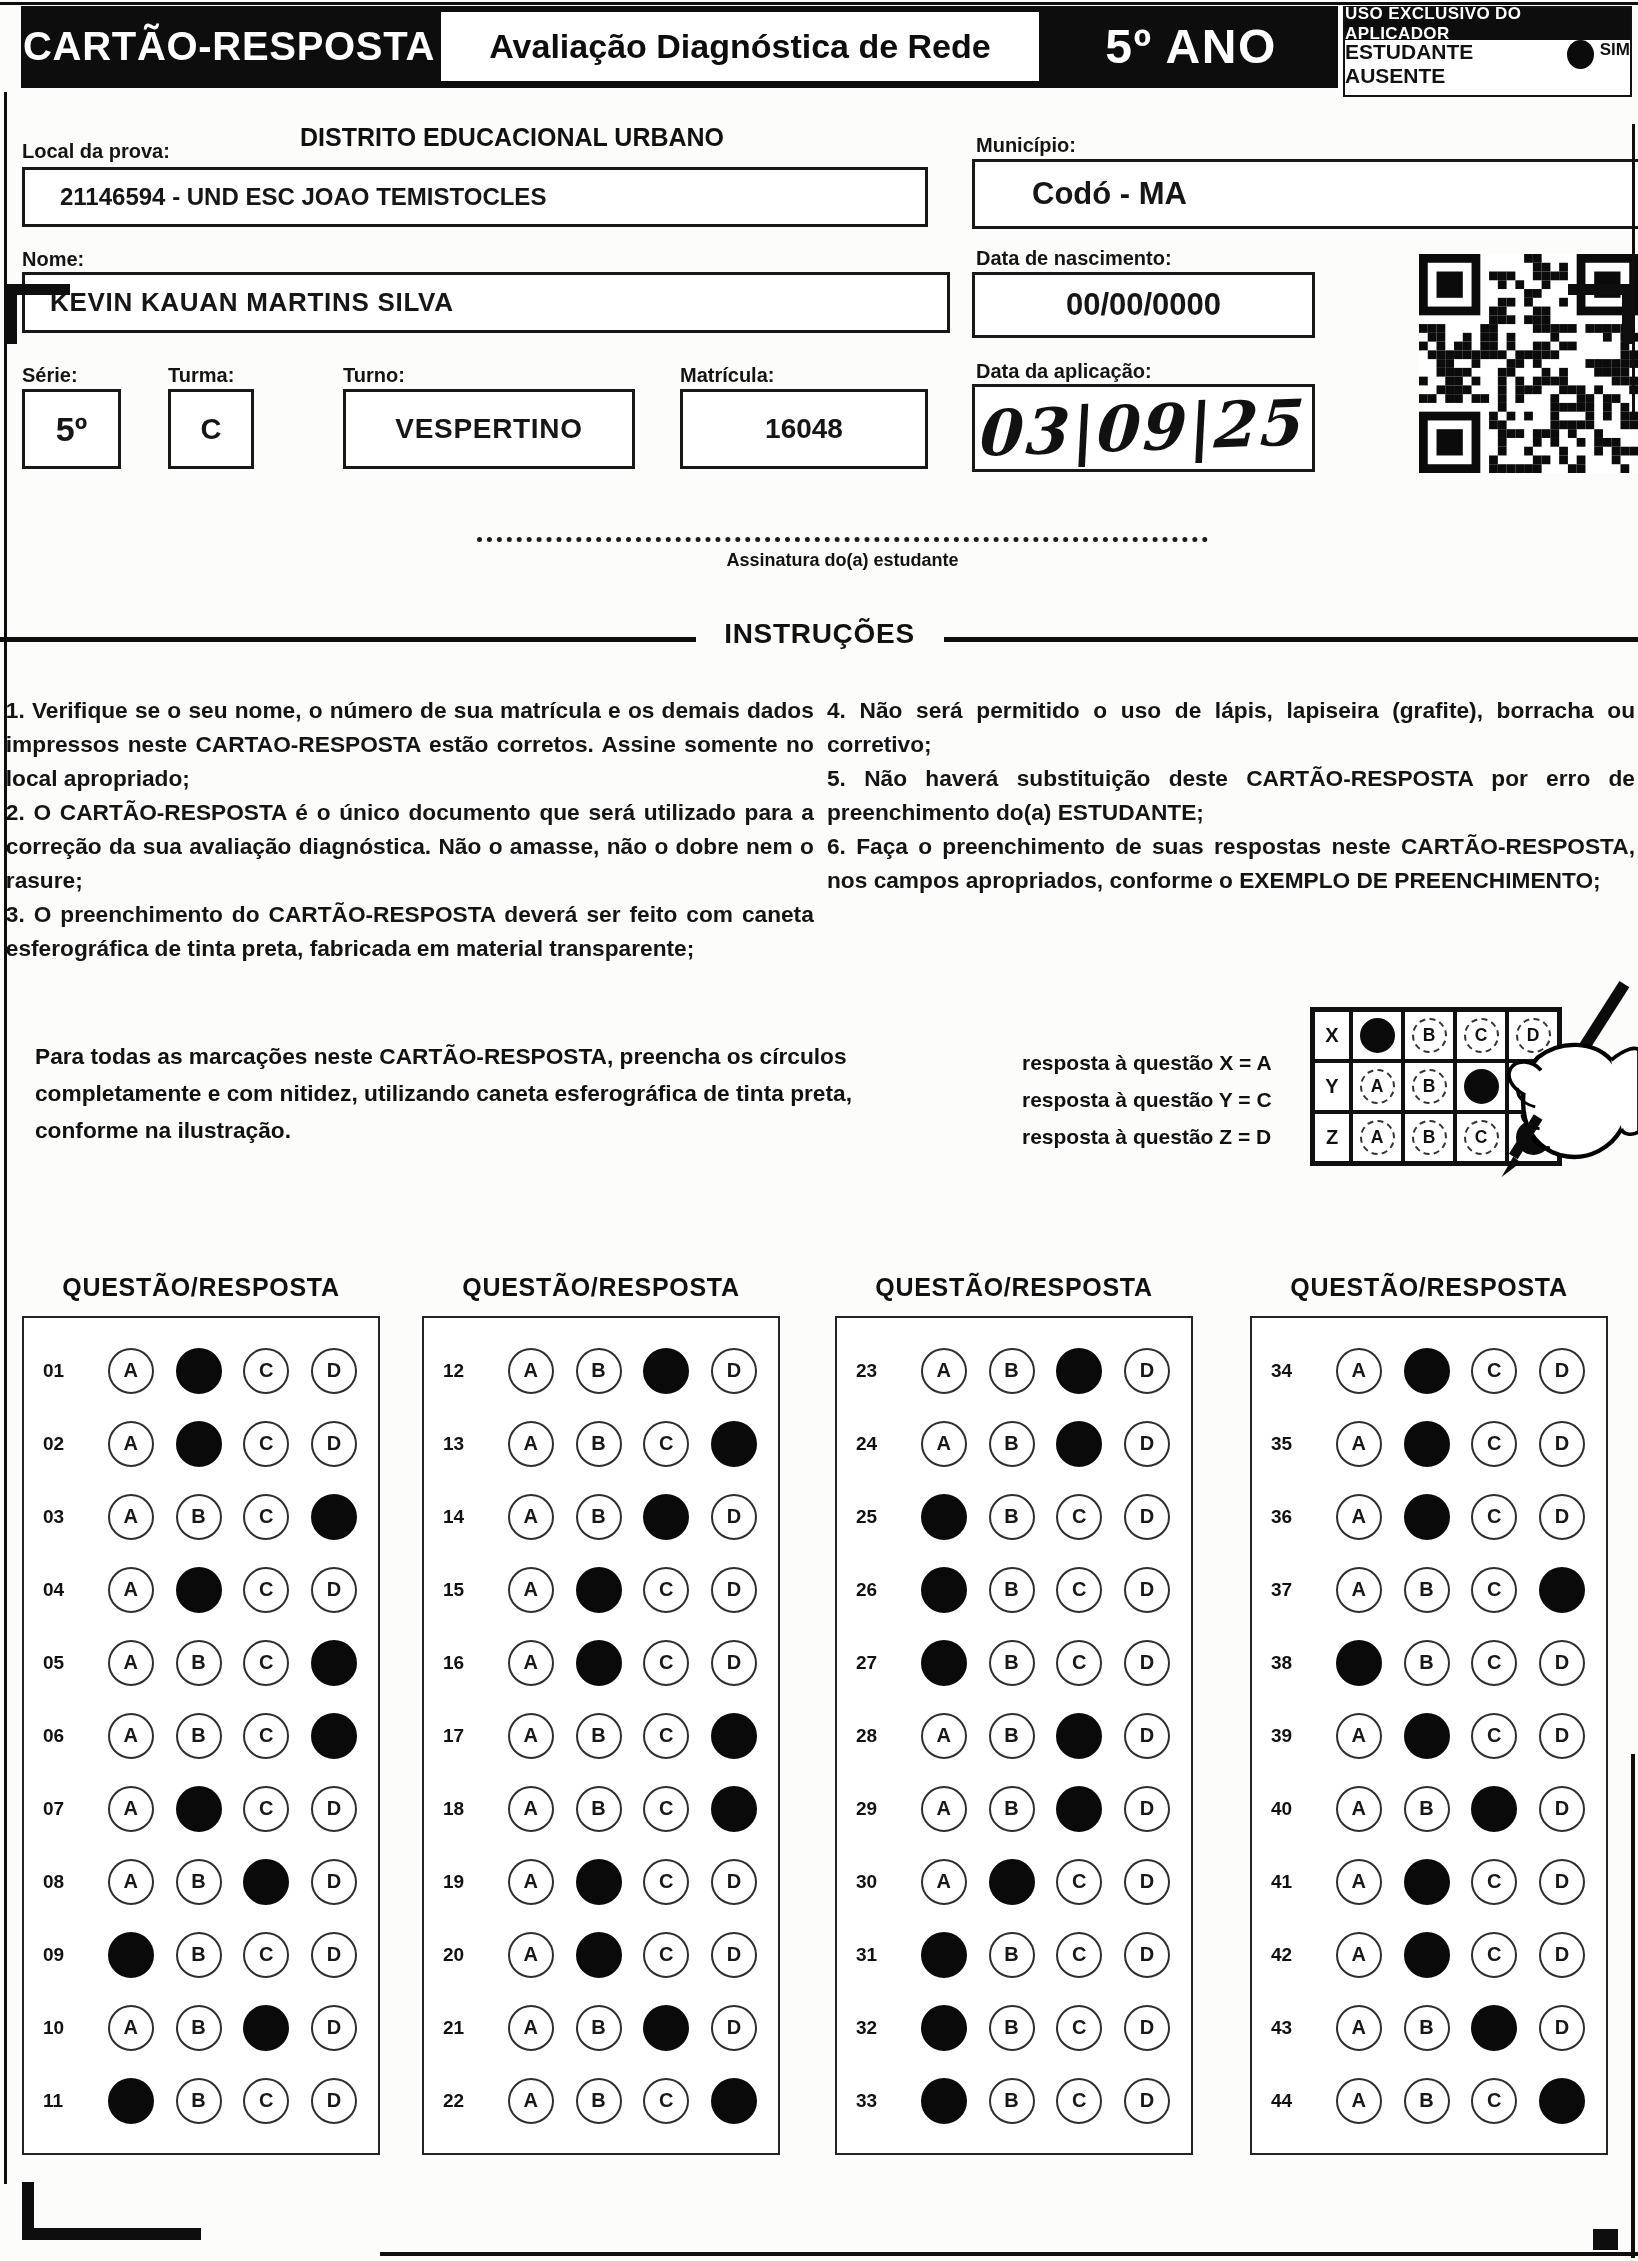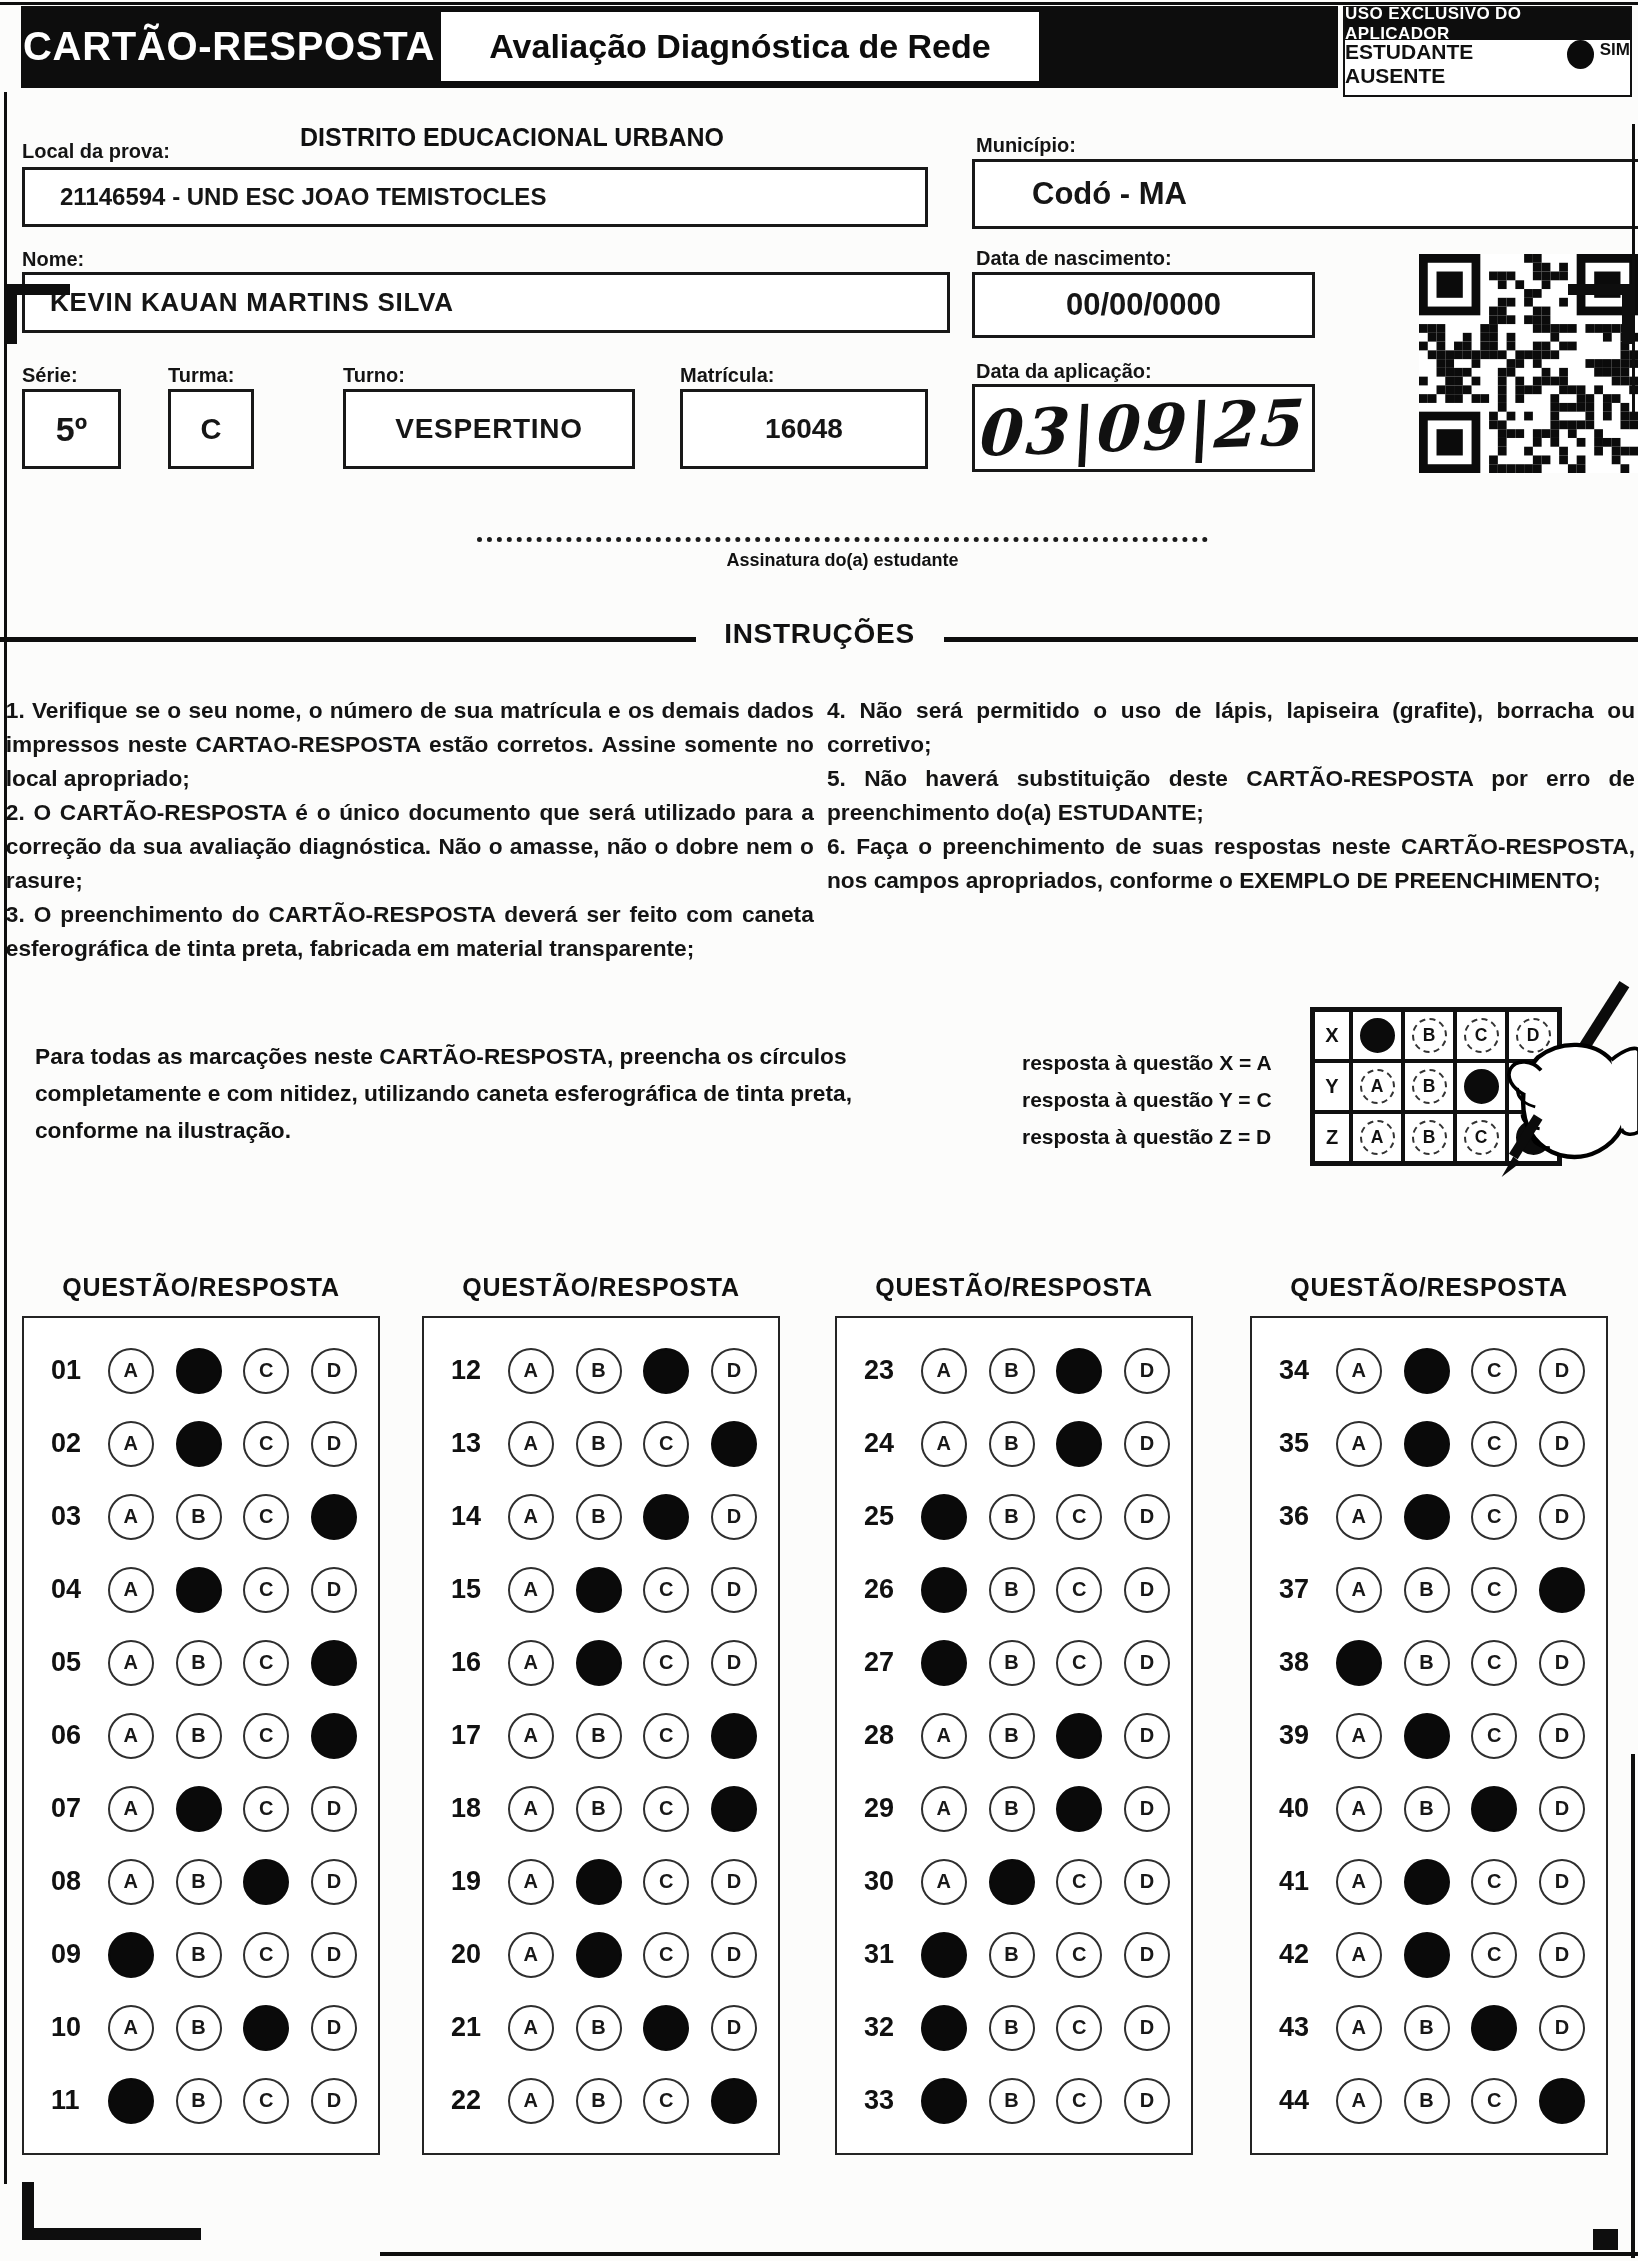--- a/index.html
+++ b/index.html
@@ -43,38 +43,39 @@
   .excell{width:48px;height:47px;border:2.9px solid #101010;display:flex;align-items:center;justify-content:center;}
   .excell.lab{width:34px;font-weight:700;font-size:20px;}
   .exbub{width:35px;height:35px;border:2.2px dashed #333;border-radius:50%;display:flex;align-items:center;
          justify-content:center;font-weight:700;font-size:17.5px;box-sizing:border-box;}
   .exbub.filled{background:#0b0b0b;border:2.2px solid #0b0b0b;color:transparent;}
   
   .acol-hdr{position:absolute;top:1273px;width:358px;text-align:center;font-weight:700;font-size:25px;letter-spacing:0.7px;}
   .acol-box{position:absolute;top:1316px;width:358px;height:839px;border:2.9px solid #242424;background:#fff;
             box-sizing:border-box;padding-top:16px;}
   .qrow{display:flex;align-items:center;height:73px;}
-  .qnum{width:73px;padding-left:27px;font-size:27px;font-weight:700;box-sizing:border-box;}
+  .qnum{width:73px;padding-left:19px;font-size:19px;font-weight:700;box-sizing:border-box;}
   .qbubs{flex:1;display:flex;justify-content:space-around;align-items:center;padding-right:10.2px;}
   .bub{width:46px;height:46px;border:2.2px solid #2e2e2e;border-radius:50%;display:flex;align-items:center;
        justify-content:center;font-weight:700;font-size:20px;box-sizing:border-box;color:#181818;}
   .bub.filled{background:#0a0a0a;border-color:#0a0a0a;color:transparent;}
   .handwrite{font-family:"DejaVu Serif",serif;font-style:italic;font-weight:700;font-size:63px;
              transform:rotate(-2deg) skewX(-5deg);letter-spacing:2.2px;line-height:0.9;white-space:nowrap;}
 </style>
 </head>
 <body>
 
 <div class="page">
 
   <div class="mark" style="left:0;top:1.5px;width:1639px;height:3.7px;"></div>
 
   <div class="band"></div>
   <div class="htitle">CARTÃO-RESPOSTA</div>
   <div class="hsub">Avaliação Diagnóstica de Rede</div>
+  <div class="hgrade">5º ANO</div>
 
   <div class="applic">
     <div class="applic-bar">USO EXCLUSIVO DO APLICADOR</div>
     <div class="applic-row">
       <span style="font-size:21px;">ESTUDANTE AUSENTE</span>
       <span class="dotfill"></span>
       <span style="font-size:17px;">SIM</span>
     </div>
   </div>
 

